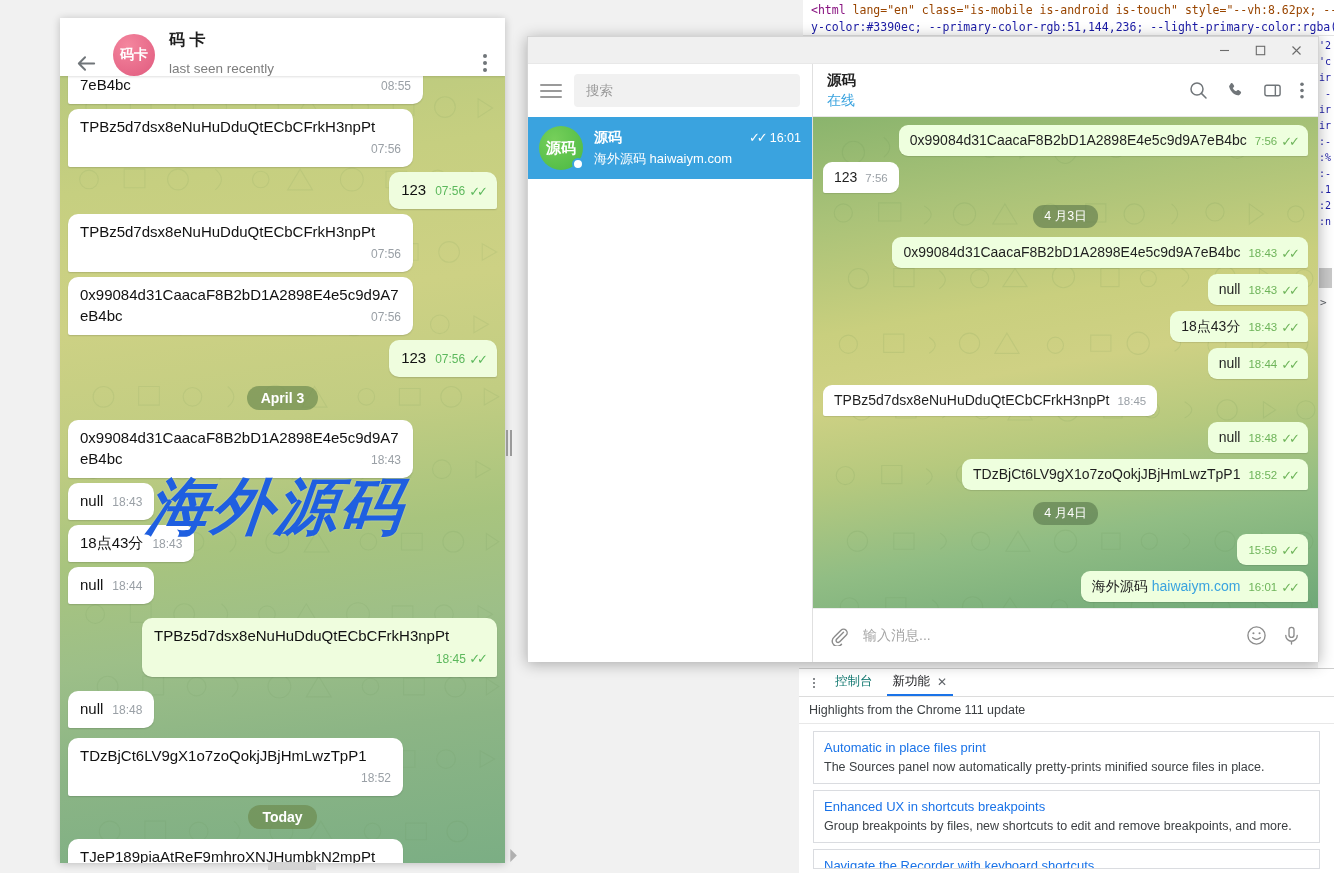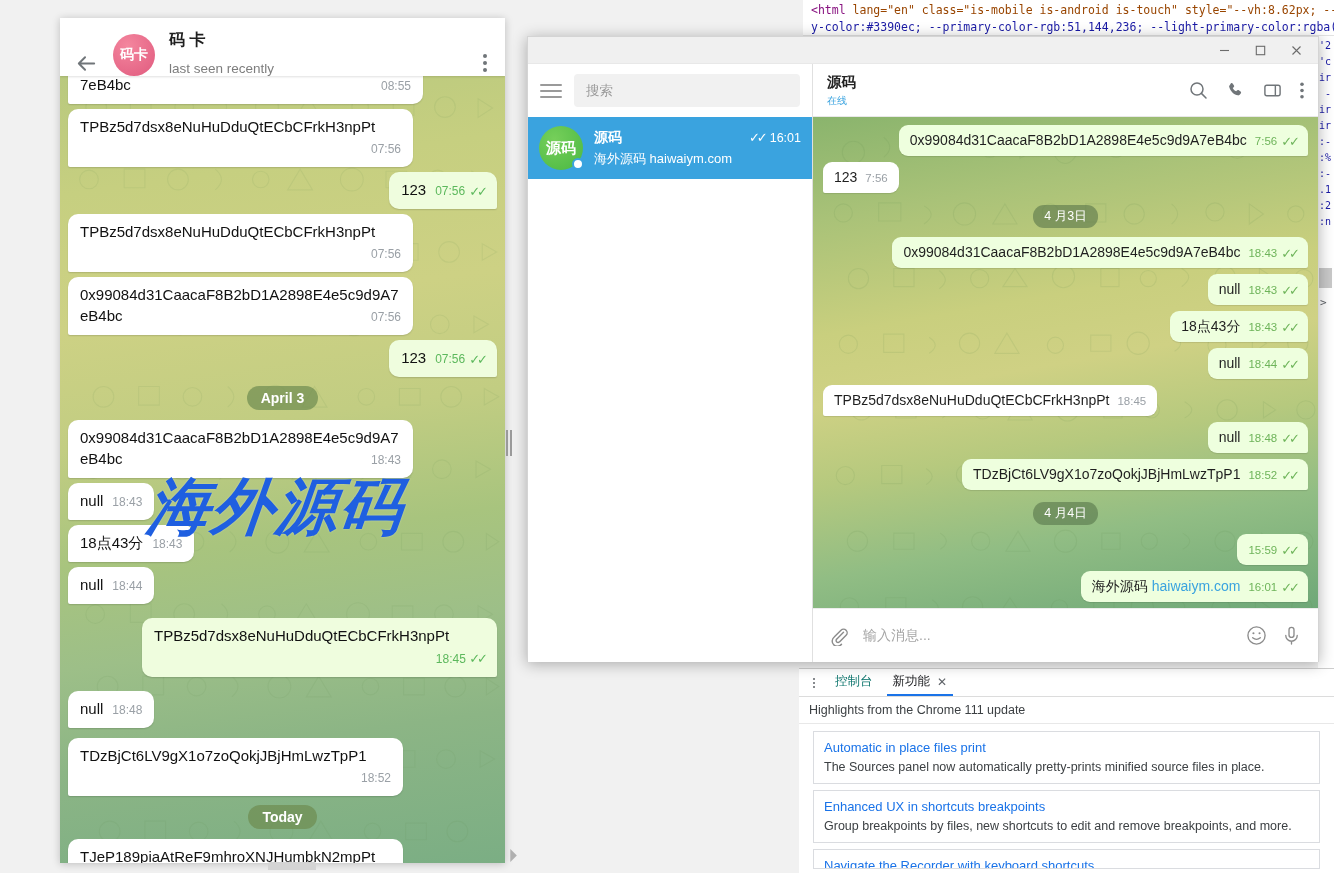--- a/index.html
+++ b/index.html
@@ -133,21 +133,21 @@
     overflow:hidden; text-overflow: ellipsis;
   }
 
   
   .tg-right { flex: 1; display: flex; flex-direction: column; min-width: 0; }
   .tg-conv-head {
     height: 53px; display: flex; align-items: center; padding: 0 14px;
     border-bottom: 1px solid #e8e8e8; background:#fff;
   }
   .conv-title { font-size: 14.5px; font-weight: bold; color:#222; }
-  .conv-status { font-size: 10px; color:#3aa3df; margin-top: 2px; }
+  .conv-status { font-size: 14px; color:#3aa3df; margin-top: 2px; }
   .conv-actions { margin-left:auto; display:flex; align-items:center; gap: 18px; }
   .conv-actions .ic { color:#707579; cursor:pointer; display:flex; }
 
   .tg-messages {
     flex: 1; position: relative; overflow: hidden;
     padding: 8px 10px 6px 10px;
     background:
       linear-gradient(170deg, #8ab46d 0%, #a9c278 18%, #c9cf7e 38%, #cfd184 50%,
                       #b6c97e 64%, #91bd84 80%, #6fa878 100%);
   }

